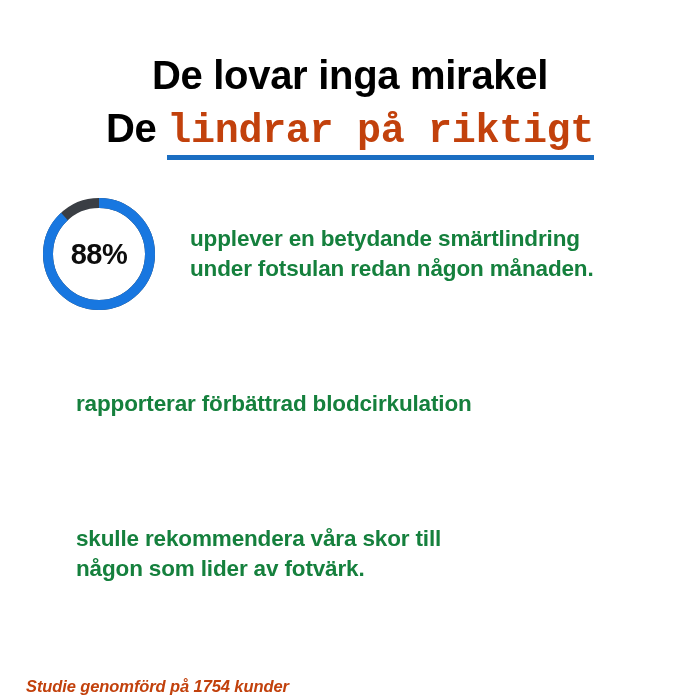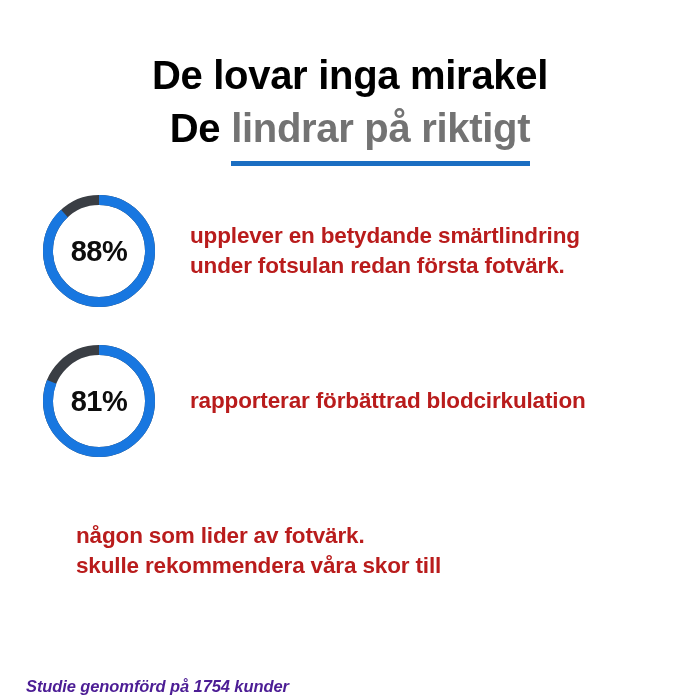--- a/index.html
+++ b/index.html
@@ -36,24 +36,25 @@
     letter-spacing: -0.3px;
     white-space: nowrap;
   }
   .headline-line-2 {
     margin-top: 2px;
   }
   .hl-plain {
     color: #000000;
   }
   .hl-link {
-    color: #737373;
+    color: #c2410c;
     text-decoration: none;
     border-bottom: 5px solid #1B6EC2;
-    padding-bottom: 11px;
+    padding-bottom: 1px;
+    font-family: Liberation Mono, monospace;
   }
 
   
   .stats {
     margin-top: 22px;
     display: flex;
     flex-direction: column;
   }
   .stat-row {
     display: flex;
@@ -85,38 +86,38 @@
     font-size: 29px;
     font-weight: bold;
     color: #0d0d0d;
     letter-spacing: -0.5px;
   }
   .stat-text {
     margin-left: 34px;
     font-size: 22.5px;
     font-weight: bold;
     line-height: 1.33;
-    color: #b91c1c;
+    color: #15803d;
     letter-spacing: -0.15px;
     max-width: 500px;
   }
   .stat-text .ln {
     display: block;
     white-space: nowrap;
   }
 
   
   .footnote {
     position: absolute;
     left: 26px;
     bottom: 22px;
     font-size: 16.5px;
     font-weight: bold;
     font-style: italic;
-    color: #4c1d95;
+    color: #c2410c;
     letter-spacing: -0.1px;
   }
 </style>
 </head>
 <body>
 
 <div class="infographic">
 
   <div class="headline">
     <div class="headline-line headline-line-1">
@@ -132,41 +133,34 @@
     <div class="stat-row">
       <div class="donut-wrap">
         <svg class="donut-svg" viewBox="0 0 114 114">
           <circle cx="57" cy="57" r="51" fill="none" stroke="#3A3E44" stroke-width="10"></circle>
           <circle cx="57" cy="57" r="51" fill="none" stroke="#1877E0" stroke-width="10" stroke-dasharray="281.99 38.45" stroke-dashoffset="0"></circle>
         </svg>
         <div class="donut-label">88%</div>
       </div>
       <div class="stat-text">
         <span class="ln">upplever en betydande smärtlindring</span>
-        <span class="ln">under fotsulan redan första fotvärk.</span>
+        <span class="ln">under fotsulan redan någon månaden.</span>
       </div>
     </div>
 
     <div class="stat-row">
-      <div class="donut-wrap">
-        <svg class="donut-svg" viewBox="0 0 114 114">
-          <circle cx="57" cy="57" r="51" fill="none" stroke="#3A3E44" stroke-width="10"></circle>
-          <circle cx="57" cy="57" r="51" fill="none" stroke="#1877E0" stroke-width="10" stroke-dasharray="259.56 60.88" stroke-dashoffset="0"></circle>
-        </svg>
-        <div class="donut-label">81%</div>
-      </div>
       <div class="stat-text">
         <span class="ln">rapporterar förbättrad blodcirkulation</span>
       </div>
     </div>
 
     <div class="stat-row">
       <div class="stat-text">
+        <span class="ln">skulle rekommendera våra skor till</span>
         <span class="ln">någon som lider av fotvärk.</span>
-        <span class="ln">skulle rekommendera våra skor till</span>
       </div>
     </div>
 
   </div>
 
   <div class="footnote">Studie genomförd på 1754 kunder</div>
 
 </div>
 
 </body></html>

